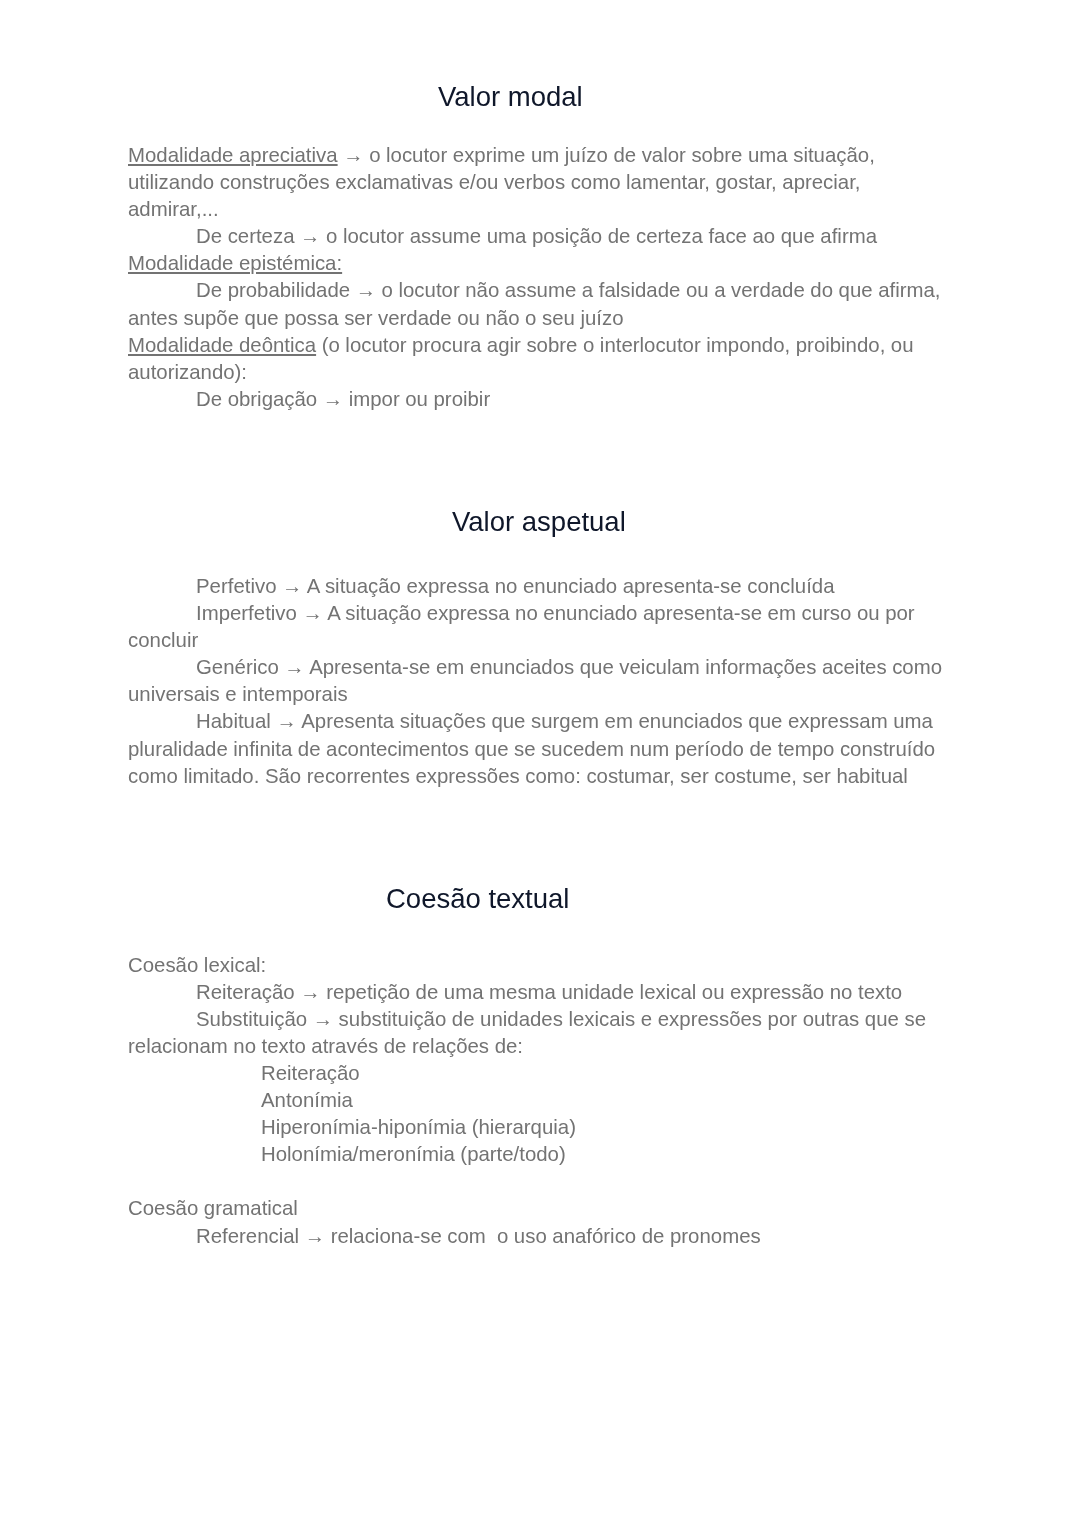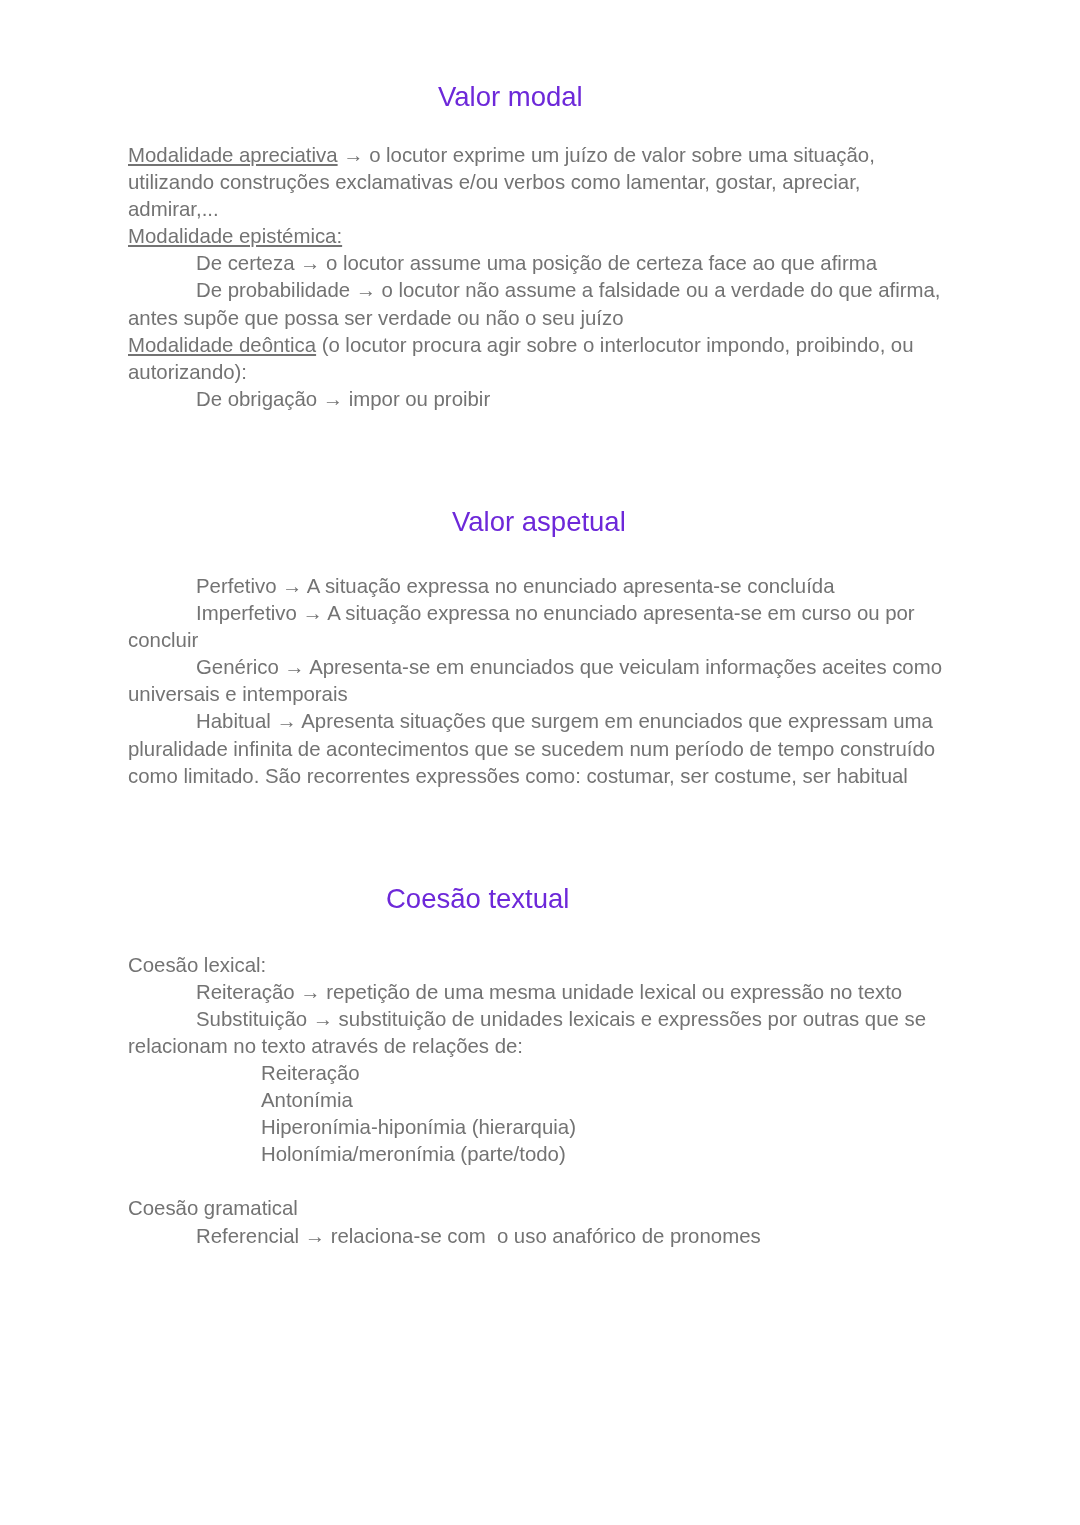--- a/index.html
+++ b/index.html
@@ -21,21 +21,21 @@
   .doc-body {
     position: absolute;
     left: 128px;
     top: 80px;
     width: 824px;
   }
   .section-heading {
     font-size: 27.5px;
     line-height: 34px;
     font-weight: 400;
-    color: #6d28d9;
+    color: #0f172a;
     white-space: pre;
     margin: 0;
   }
   .h-valor-modal   { padding-left: 310px; }
   .h-valor-aspetual{ padding-left: 324px; }
   .h-coesao        { padding-left: 258px; }
 
   .para {
     font-size: 20.4px;
     line-height: 27.1px;
@@ -58,23 +58,23 @@
 <body>
 
 <div class="page">
   <div class="doc-body">
 
     <h1 class="section-heading h-valor-modal">Valor modal</h1>
     <div class="gap-after-heading-1"></div>
 
     <p class="para"><span class="u">Modalidade apreciativa</span><span> → o locutor exprime um juízo de valor sobre uma situação, utilizando construções exclamativas e/ou verbos como lamentar, gostar, apreciar, admirar,...</span></p>
 
+    <p class="para indent-1">De certeza → o locutor assume uma posição de certeza face ao que afirma</p>
+
     <p class="para"><span class="u">Modalidade epistémica:</span></p>
-
-    <p class="para indent-1">De certeza → o locutor assume uma posição de certeza face ao que afirma</p>
 
     <p class="para indent-1">De probabilidade → o locutor não assume a falsidade ou a verdade do que afirma, antes supõe que possa ser verdade ou não o seu juízo</p>
 
     <p class="para"><span class="u">Modalidade deôntica</span><span> (o locutor procura agir sobre o interlocutor impondo, proibindo, ou autorizando):</span></p>
 
 
     <p class="para indent-1">De obrigação → impor ou proibir</p>
 
     <div class="spacer-lg"></div>
 

